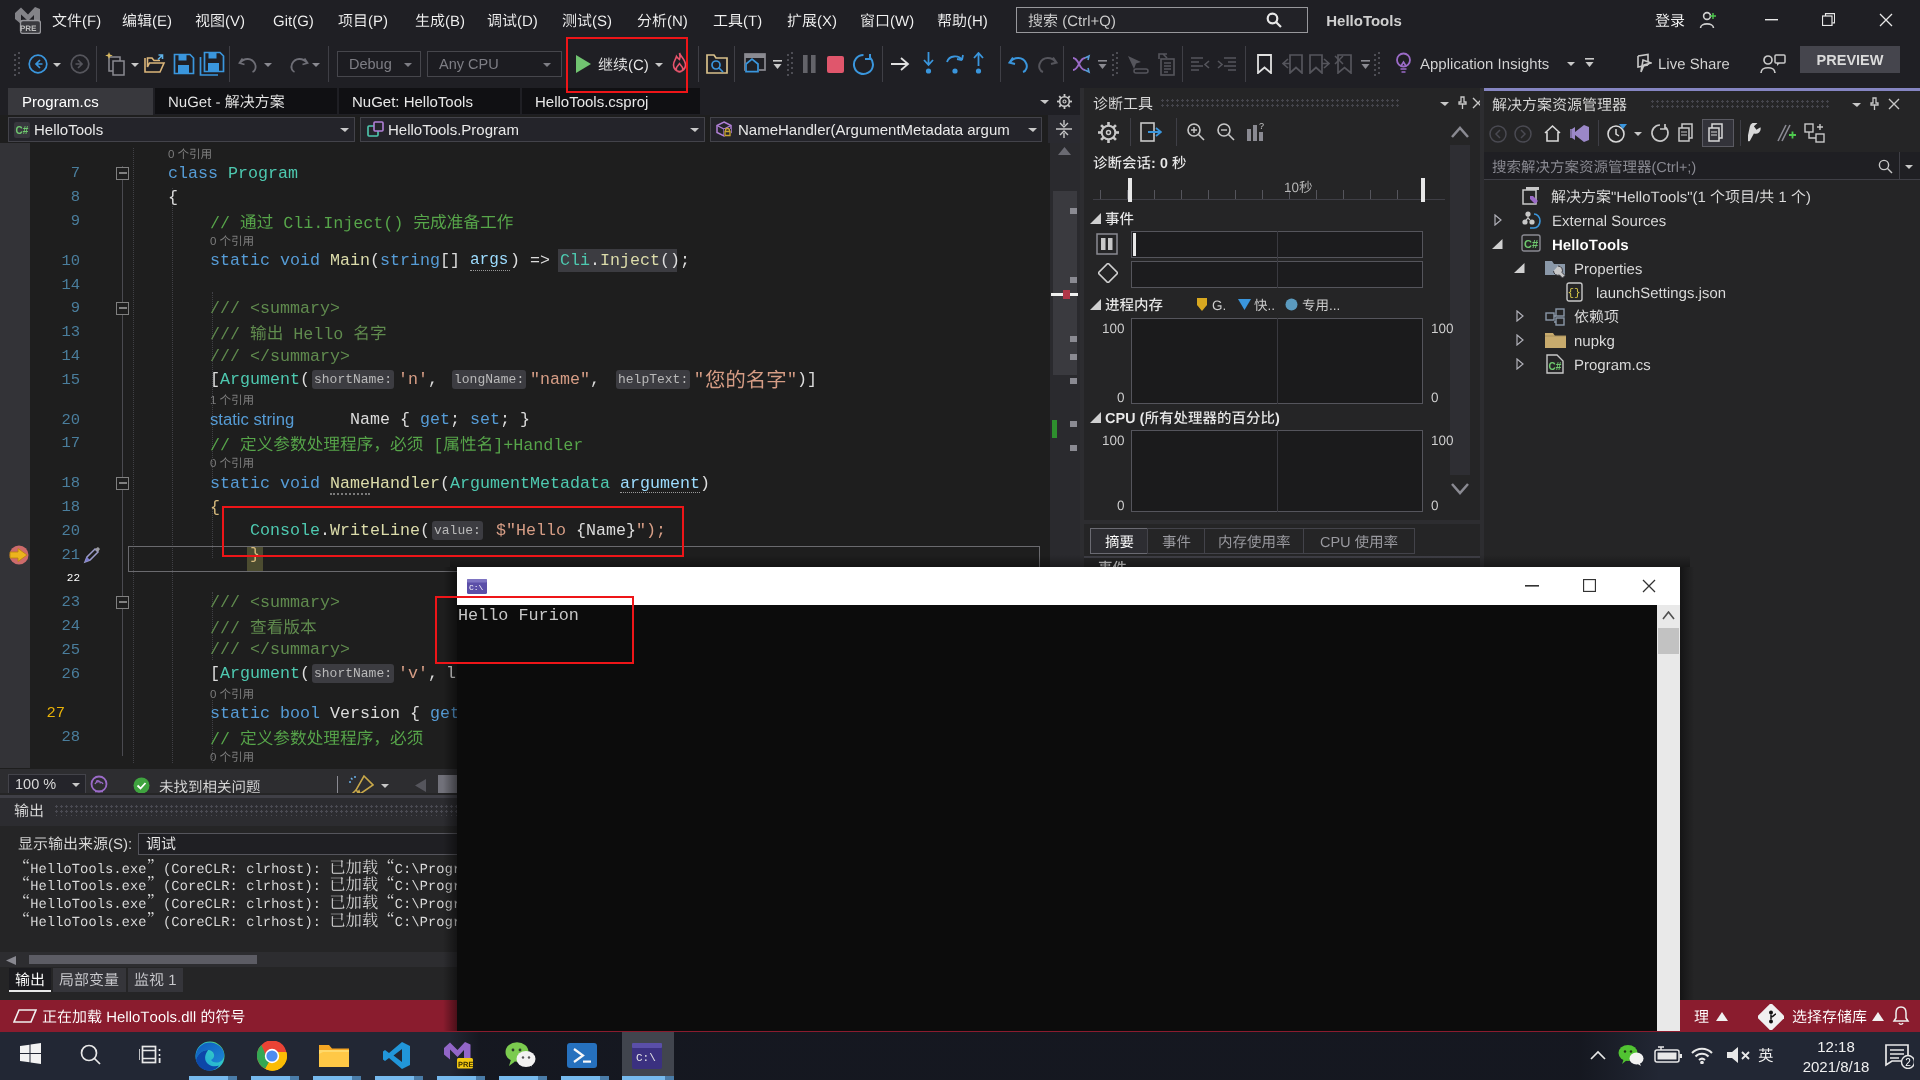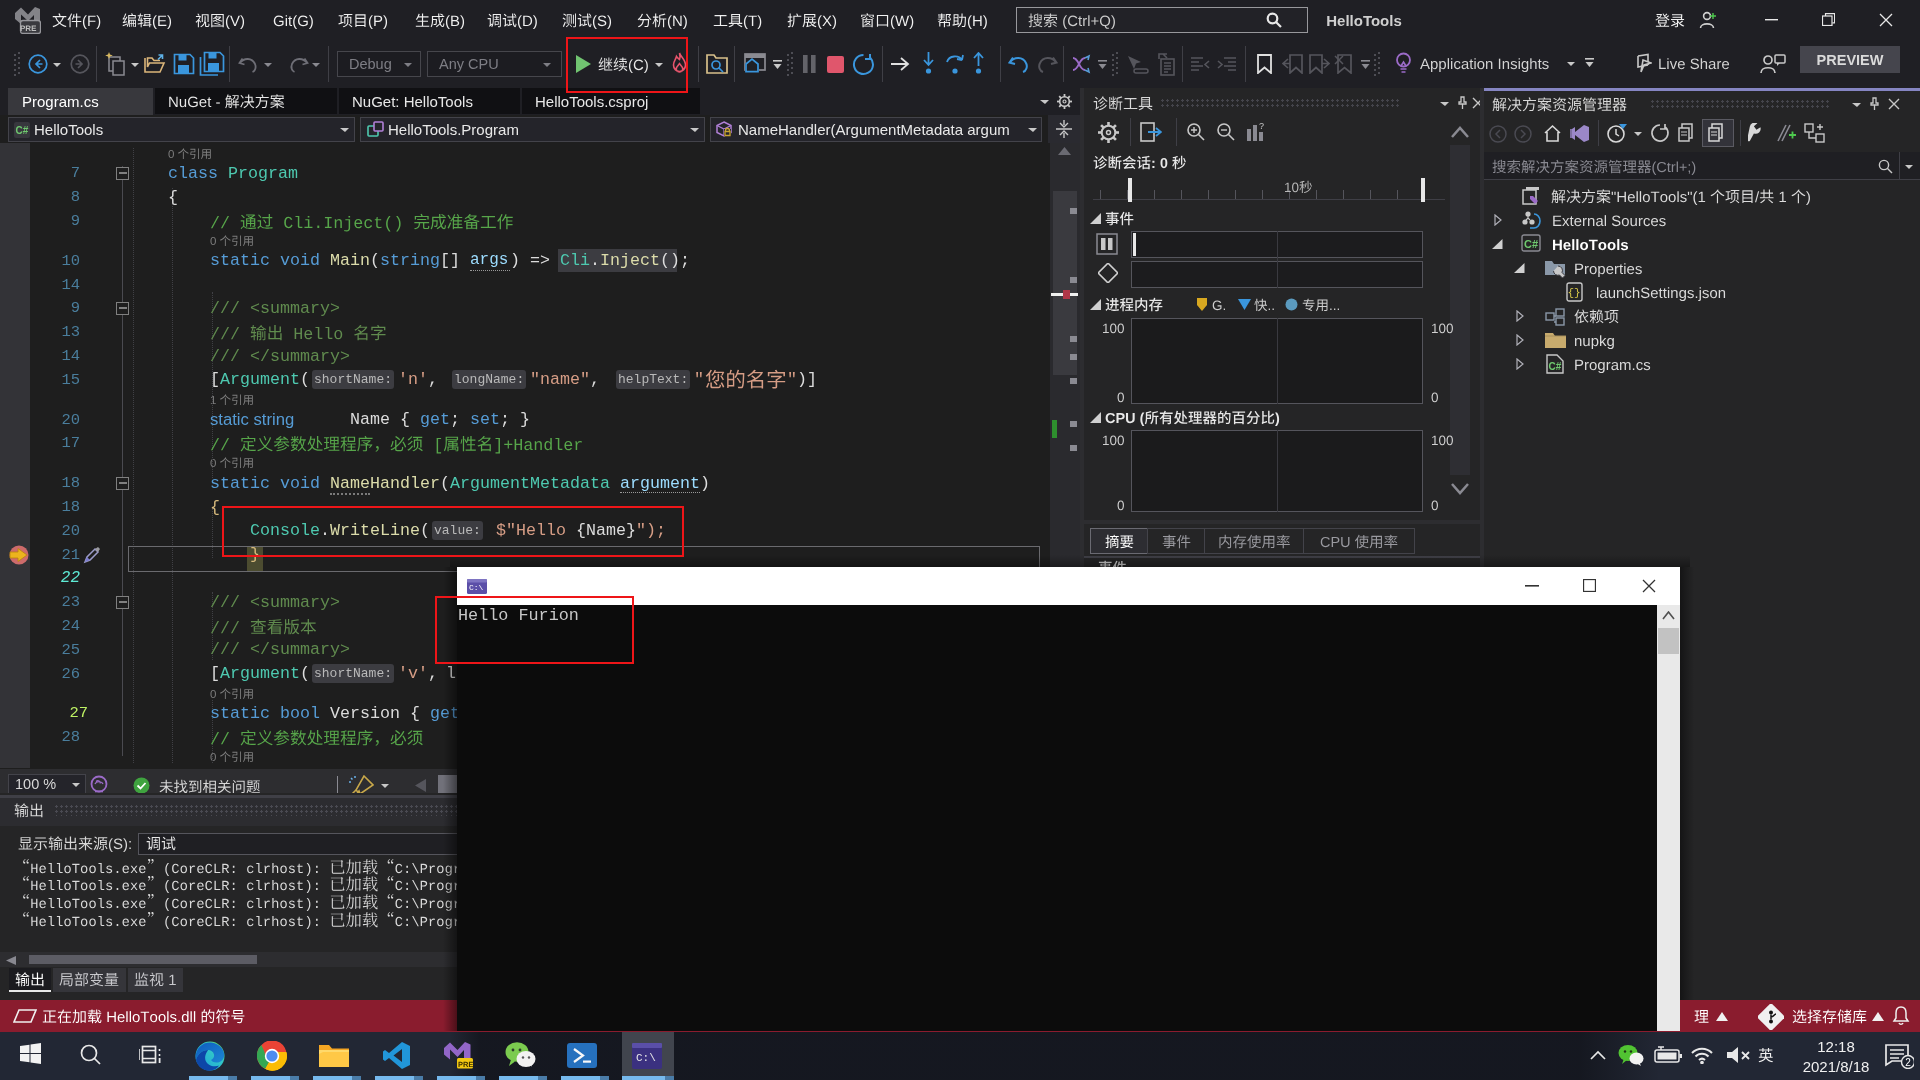--- a/index.html
+++ b/index.html
@@ -786,26 +786,26 @@
     <div style="position:absolute;left:80px;top:297.4px;height:22px;line-height:22px;font-family:'Liberation Mono',monospace;font-size:15.5px;color:#4a7e9d;white-space:pre;transform:translateX(-100%);">9</div>
     <div style="position:absolute;left:80px;top:321.2px;height:22px;line-height:22px;font-family:'Liberation Mono',monospace;font-size:15.5px;color:#4a7e9d;white-space:pre;transform:translateX(-100%);">13</div>
     <div style="position:absolute;left:80px;top:345px;height:22px;line-height:22px;font-family:'Liberation Mono',monospace;font-size:15.5px;color:#4a7e9d;white-space:pre;transform:translateX(-100%);">14</div>
     <div style="position:absolute;left:80px;top:368.8px;height:22px;line-height:22px;font-family:'Liberation Mono',monospace;font-size:15.5px;color:#4a7e9d;white-space:pre;transform:translateX(-100%);">15</div>
     <div style="position:absolute;left:80px;top:408.6px;height:22px;line-height:22px;font-family:'Liberation Mono',monospace;font-size:15.5px;color:#4a7e9d;white-space:pre;transform:translateX(-100%);">20</div>
     <div style="position:absolute;left:80px;top:432.4px;height:22px;line-height:22px;font-family:'Liberation Mono',monospace;font-size:15.5px;color:#4a7e9d;white-space:pre;transform:translateX(-100%);">17</div>
     <div style="position:absolute;left:80px;top:472.2px;height:22px;line-height:22px;font-family:'Liberation Mono',monospace;font-size:15.5px;color:#4a7e9d;white-space:pre;transform:translateX(-100%);">18</div>
     <div style="position:absolute;left:80px;top:496px;height:22px;line-height:22px;font-family:'Liberation Mono',monospace;font-size:15.5px;color:#4a7e9d;white-space:pre;transform:translateX(-100%);">18</div>
     <div style="position:absolute;left:80px;top:519.8px;height:22px;line-height:22px;font-family:'Liberation Mono',monospace;font-size:15.5px;color:#4a7e9d;white-space:pre;transform:translateX(-100%);">20</div>
     <div style="position:absolute;left:80px;top:543.6px;height:22px;line-height:22px;font-family:'Liberation Mono',monospace;font-size:15.5px;color:#4a7e9d;white-space:pre;transform:translateX(-100%);">21</div>
-    <div style="position:absolute;left:80px;top:567.4px;height:22px;line-height:22px;font-family:'Liberation Mono',monospace;font-size:16px;color:#5eead4;white-space:pre;transform:translateX(-100%);font-style:italic;">22</div>
+    <div style="position:absolute;left:80px;top:567.4px;height:22px;line-height:22px;font-family:'Liberation Mono',monospace;font-size:11px;color:#ffffff;white-space:pre;transform:translateX(-100%);">22</div>
     <div style="position:absolute;left:80px;top:591.2px;height:22px;line-height:22px;font-family:'Liberation Mono',monospace;font-size:15.5px;color:#4a7e9d;white-space:pre;transform:translateX(-100%);">23</div>
     <div style="position:absolute;left:80px;top:615px;height:22px;line-height:22px;font-family:'Liberation Mono',monospace;font-size:15.5px;color:#4a7e9d;white-space:pre;transform:translateX(-100%);">24</div>
     <div style="position:absolute;left:80px;top:638.8px;height:22px;line-height:22px;font-family:'Liberation Mono',monospace;font-size:15.5px;color:#4a7e9d;white-space:pre;transform:translateX(-100%);">25</div>
     <div style="position:absolute;left:80px;top:662.6px;height:22px;line-height:22px;font-family:'Liberation Mono',monospace;font-size:15.5px;color:#4a7e9d;white-space:pre;transform:translateX(-100%);">26</div>
-    <div style="position:absolute;left:88px;top:702.4px;height:22px;line-height:22px;font-family:'Liberation Mono',monospace;font-size:15.5px;color:#bef264;white-space:pre;transform:translateX(-100%);">27</div>
+    <div style="position:absolute;left:65px;top:702.4px;height:22px;line-height:22px;font-family:'Liberation Mono',monospace;font-size:15.5px;color:#eab308;white-space:pre;transform:translateX(-100%);">27</div>
     <div style="position:absolute;left:80px;top:726.2px;height:22px;line-height:22px;font-family:'Liberation Mono',monospace;font-size:15.5px;color:#4a7e9d;white-space:pre;transform:translateX(-100%);">28</div>
     <div style="position:absolute;left:168px;top:145.5px;width:44px;height:16px">
       <svg width="44" height="16" viewBox="0 0 44 16" style="position:absolute;left:0;top:0;overflow:visible;fill:#7f7f7f">
         <use href="#g73" transform="translate(0.0 12) scale(0.005615 -0.005615) translate(0 0)"></use>
         <use href="#g74" transform="translate(9.6 12) scale(0.011500 -0.011500) translate(0 0)"></use>
         <use href="#g75" transform="translate(21.1 12) scale(0.011500 -0.011500) translate(0 0)"></use>
         <use href="#g76" transform="translate(32.6 12) scale(0.011500 -0.011500) translate(0 0)"></use>
       </svg>
     </div>
     <div style="position:absolute;left:210px;top:232.9px;width:44px;height:16px">

